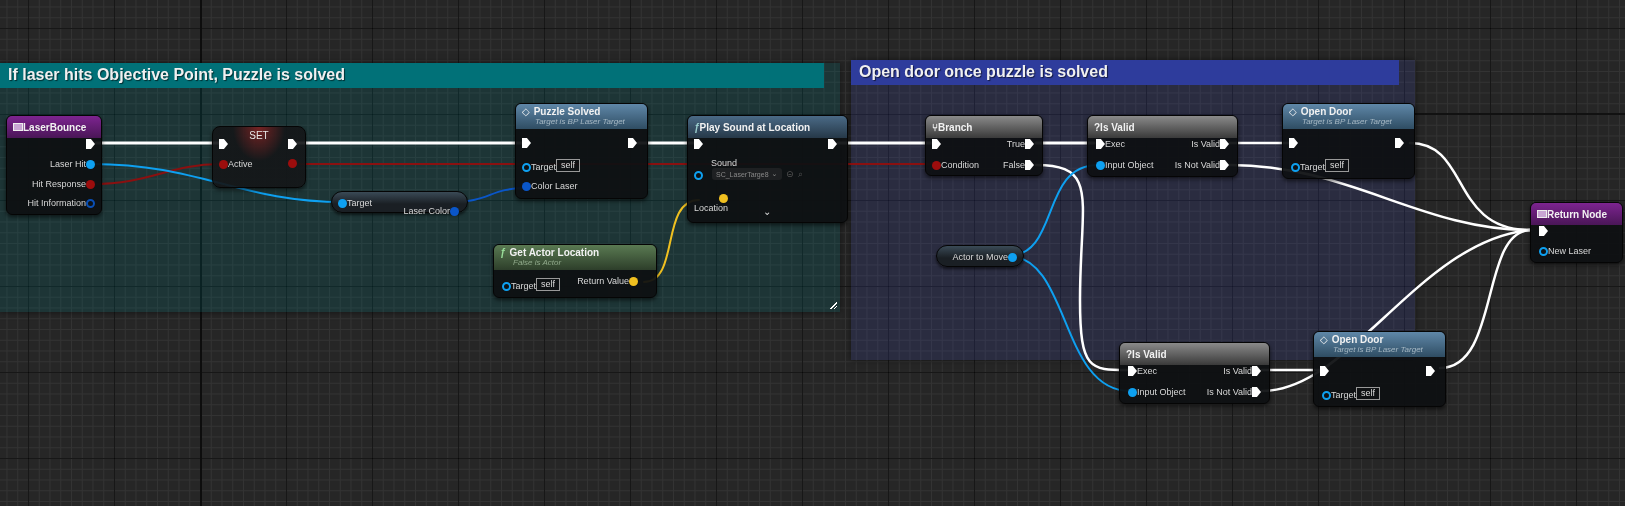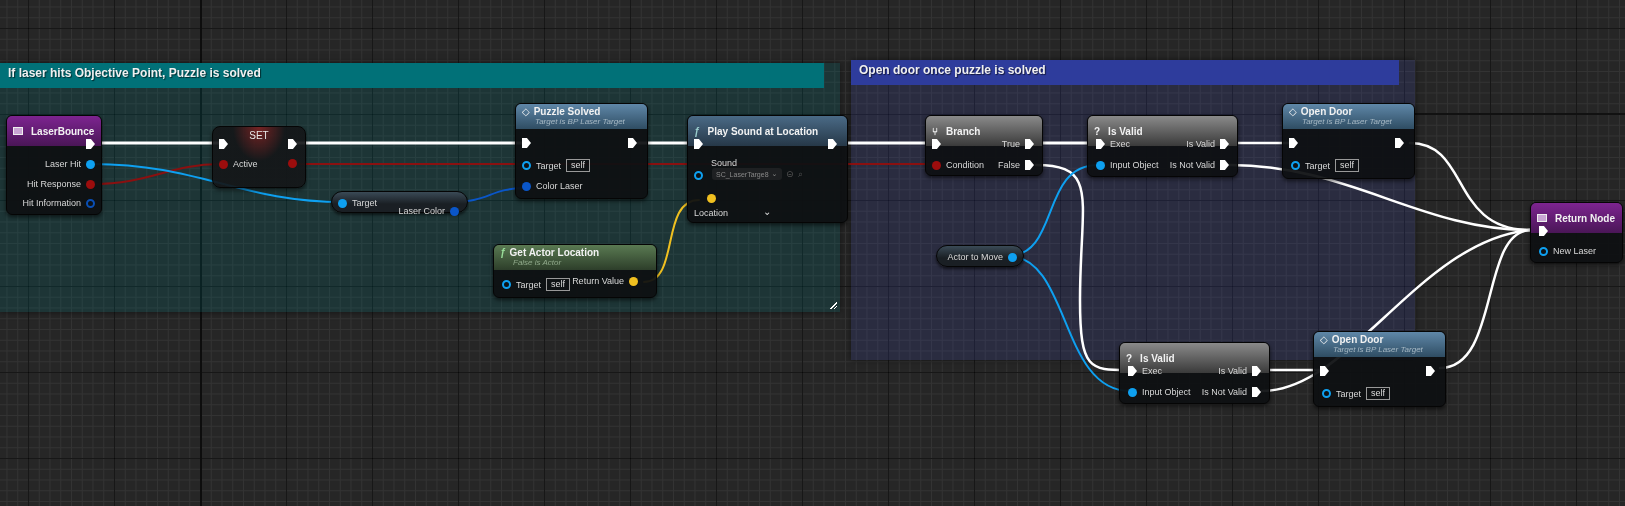--- a/index.html
+++ b/index.html
@@ -15,45 +15,45 @@
       linear-gradient(to right, #333 0 1px, transparent 1px),
       linear-gradient(to bottom, #333 0 1px, transparent 1px);
     background-size: 86px 86px, 86px 86px, 10.75px 10.75px, 10.75px 10.75px;
     background-position: 28px 28px, 28px 28px, 28px 28px, 28px 28px;
   }
   .axis-v { position: absolute; left: 200px; top: 0; width: 2px; height: 506px; background: #0d0d0d; }
   .axis-h { position: absolute; left: 1415px; top: 113px; width: 210px; height: 2px; background: #111; }
 
   .comment { position: absolute; }
   .comment .body { position: absolute; inset: 0; }
-  .comment .header { position: absolute; left: 0; right: 16px; top: 0; height: 25px; font-weight: bold; font-size: 12px; color: #f0f0f0; padding: 3px 8px; text-shadow: 1px 1px 1px rgba(0,0,0,0.6); white-space: nowrap; }
+  .comment .header { position: absolute; left: 0; right: 16px; top: 0; height: 25px; font-weight: bold; font-size: 16px; color: #f0f0f0; padding: 3px 8px; text-shadow: 1px 1px 1px rgba(0,0,0,0.6); white-space: nowrap; }
   .comment .resize { position: absolute; right: 3px; bottom: 3px; width: 9px; height: 9px;
     background: repeating-linear-gradient(135deg, #fff 0 1px, transparent 1px 2.5px);
     clip-path: polygon(100% 0, 100% 100%, 0 100%); }
 
   #c1 { left: 0; top: 63px; width: 840px; height: 249px; }
   #c1 .body { background: rgba(0,110,115,0.22); box-shadow: 0 0 6px rgba(0,0,0,0.5); }
   #c1 .header { background: #017178; }
   #c2 { left: 851px; top: 60px; width: 564px; height: 300px; }
   #c2 .body { background: rgba(60,70,160,0.22); box-shadow: 0 0 6px rgba(0,0,0,0.5); }
   #c2 .header { background: #2e3c9c; }
 
   svg#wires { position: absolute; left: 0; top: 0; width: 1625px; height: 506px; pointer-events: none; }
 
   .node { position: absolute; background: rgba(14,16,18,0.94); border: 1px solid #050505; border-radius: 6px; box-shadow: 0 2px 4px rgba(0,0,0,0.6); font-size: 9px; }
-  .node .title { height: 30px; border-radius: 5px 5px 0 0; padding: 3px 6px; font-size: 10px; font-weight: bold; color: #f2f2f2; white-space: nowrap; display: flex; align-items: center; gap: 8px; }
+  .node .title { height: 22px; border-radius: 5px 5px 0 0; padding: 3px 6px; font-size: 10px; font-weight: bold; color: #f2f2f2; white-space: nowrap; display: flex; align-items: center; gap: 0; }
   .node .title.two { height: 25px; flex-direction: column; align-items: flex-start; gap: 0; padding: 2px 6px; }
   .node .title .sub { font-size: 8px; font-style: italic; font-weight: normal; color: #a6b8c4; padding-left: 13px; }
   .t-purple { background: linear-gradient(180deg, #7d2490, #4a1657); }
   .t-blue { background: linear-gradient(180deg, #5f87a8, #2f4d63); }
   .t-gray { background: linear-gradient(180deg, #8a8a8a, #3a3a3a); }
   .t-green { background: linear-gradient(180deg, #5a7a52, #2d3e2a); }
   .t-bluetop { background: linear-gradient(180deg, #4a6a86, #263848); }
 
-  .pin { position: absolute; display: flex; align-items: center; gap: 5px; font-size: 9px; color: #d8d8d8; white-space: nowrap; }
+  .pin { position: absolute; display: flex; align-items: flex-end; font-size: 9px; color: #d8d8d8; white-space: nowrap; }
   .pin.right { flex-direction: row; justify-content: flex-end; }
   .exec { width: 9px; height: 10px; background: #fff; clip-path: polygon(0 0, 55% 0, 100% 50%, 55% 100%, 0 100%); display: inline-block; }
   .dot { width: 9px; height: 9px; border-radius: 50%; display: inline-block; }
   .dot.hollow { background: transparent; border: 2px solid currentColor; }
   .obj { color: #0ea0f0; background: #0ea0f0; }
   .obj.hollow { background: transparent; }
   .bool { background: #9c0d0d; }
   .vec { background: #f0c020; }
   .struct { color: #0a4fb5; }
   .linear { background: #0a56c8; }

